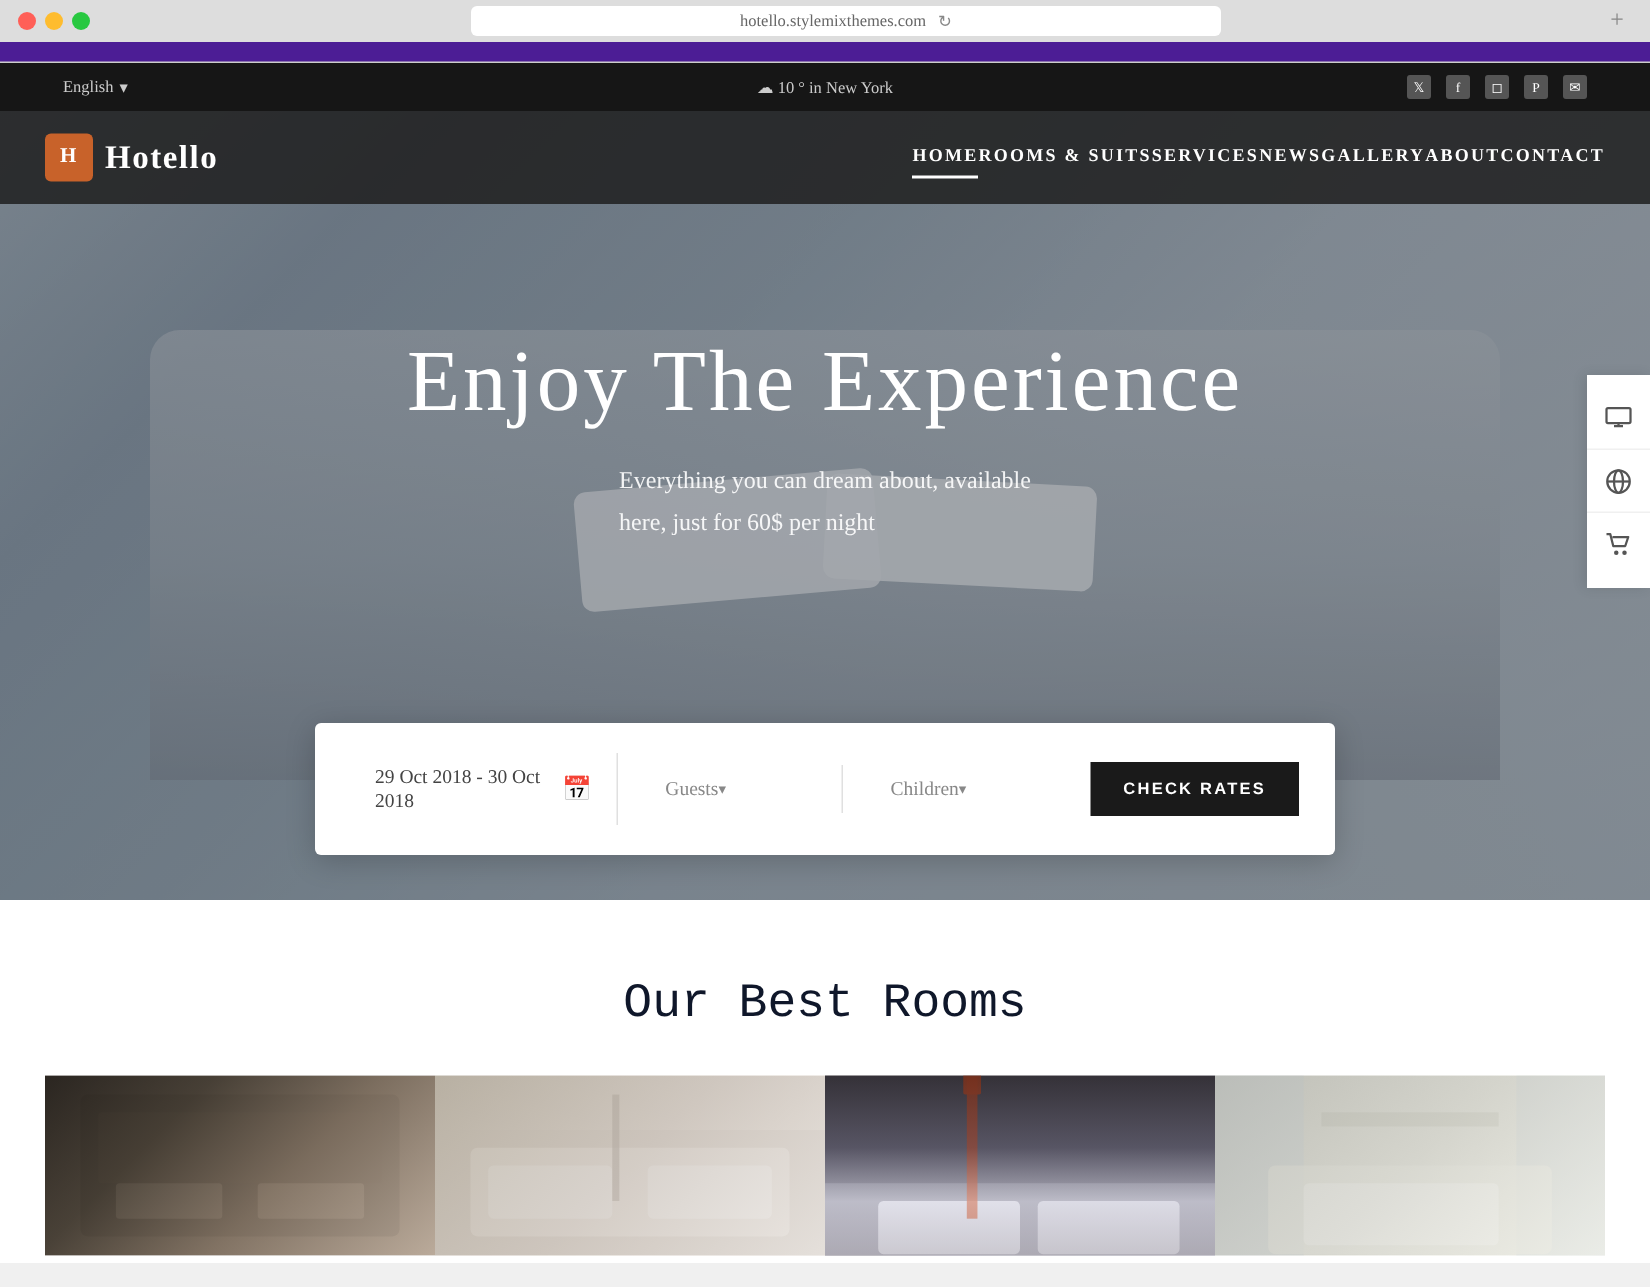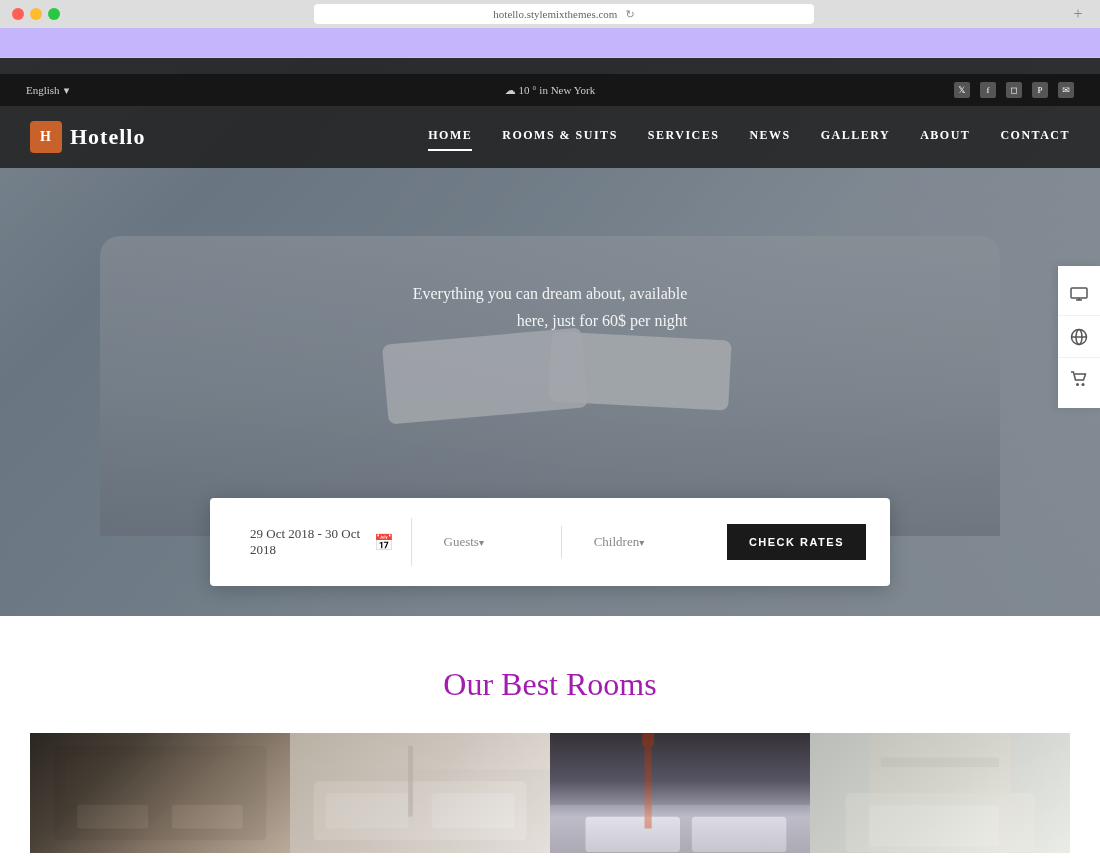--- a/index.html
+++ b/index.html
@@ -1,21 +1,21 @@
 <!DOCTYPE html>
 <html><head>
   <meta charset="utf-8">
   <style>
     * { margin: 0; padding: 0; box-sizing: border-box; }
     body { font-family: 'Georgia', serif; background: #f0f0f0; width: 1100px; height: 858px; overflow: hidden; position: relative; }
 
     
     .browser-chrome {
-      background: #c4b5fd;
-      height: 58px;
+      background: #4c1d95;
+      height: 42px;
       display: flex;
       flex-direction: column;
       border-bottom: 1px solid #ccc;
     }
     .browser-title-bar {
       height: 28px;
       background: #ddd;
       display: flex;
       align-items: center;
       padding: 0 12px;
@@ -66,24 +66,23 @@
       right: 0;
       z-index: 100;
       background: rgba(30, 30, 30, 0.85);
     }
     .top-bar {
       background: rgba(20, 20, 20, 0.9);
       height: 32px;
       display: flex;
       align-items: center;
       justify-content: space-between;
-      padding: 0 26px;
+      padding: 0 42px;
       font-size: 11px;
       color: #ccc;
-      margin-top: 16px;
     }
     .top-bar-left { display: flex; align-items: center; gap: 6px; }
     .top-bar-right { display: flex; align-items: center; gap: 10px; }
     .social-icon { width: 16px; height: 16px; background: #555; border-radius: 2px; display: flex; align-items: center; justify-content: center; font-size: 9px; color: white; cursor: pointer; }
 
     .main-nav {
       height: 62px;
       display: flex;
       align-items: center;
       padding: 0 30px;
@@ -106,21 +105,20 @@
       display: flex;
       align-items: center;
       justify-content: center;
       color: white;
       font-size: 14px;
       font-weight: bold;
     }
     .nav-menu {
       display: flex;
       align-items: center;
-      gap: 30px;
       list-style: none;
     }
     .nav-item {
       color: white;
       font-size: 12px;
       font-weight: 600;
       letter-spacing: 1.5px;
       text-transform: uppercase;
       cursor: pointer;
       padding-bottom: 4px;
@@ -191,21 +189,21 @@
       font-size: 58px;
       font-weight: 300;
       letter-spacing: 2px;
       text-align: center;
       margin-bottom: 20px;
       font-family: Georgia, serif;
     }
     .hero-subtitle {
       color: rgba(255,255,255,0.9);
       font-size: 16px;
-      text-align: right;
+      text-align: left;
       line-height: 1.7;
       font-weight: 300;
     }
 
     
     .booking-bar-wrapper {
       position: absolute;
       bottom: 30px;
       left: 50%;
       transform: translateX(-50%);
@@ -284,23 +282,23 @@
     
     .rooms-section {
       background: white;
       padding: 50px 30px 30px;
       height: 242px;
     }
     .section-title {
       text-align: center;
       font-size: 32px;
       font-weight: 400;
-      color: #a21caf;
+      color: #0f172a;
       margin-bottom: 30px;
-      font-family: Liberation Serif, serif;
+      font-family: Liberation Mono, monospace;
     }
     .rooms-grid {
       display: flex;
       gap: 0;
       height: 120px;
     }
     .room-card {
       flex: 1;
       overflow: hidden;
       cursor: pointer;
@@ -433,20 +431,21 @@
     <div class="hero-bg"></div>
 
     <div class="hero-bed-scene">
       <div class="bed-shape"></div>
       <div class="pillow" style="bottom:200px;left:35%;width:200px;height:80px;transform:rotate(-5deg);opacity:0.85;"></div>
       <div class="pillow" style="bottom:210px;left:50%;width:180px;height:70px;transform:rotate(3deg);opacity:0.9;"></div>
     </div>
     <div class="hero-overlay"></div>
 
     <div class="hero-content">
+      <h1 class="hero-title">Enjoy The Experience</h1>
       <p class="hero-subtitle">
         <span>Everything you can dream about, available</span><br>
         <span>here, just for 60$ per night</span>
       </p>
     </div>
 
     <div class="booking-bar-wrapper">
       <div class="booking-bar">
         <div class="booking-field">
           <span class="booking-field-text">29 Oct 2018 - 30 Oct 2018</span>

